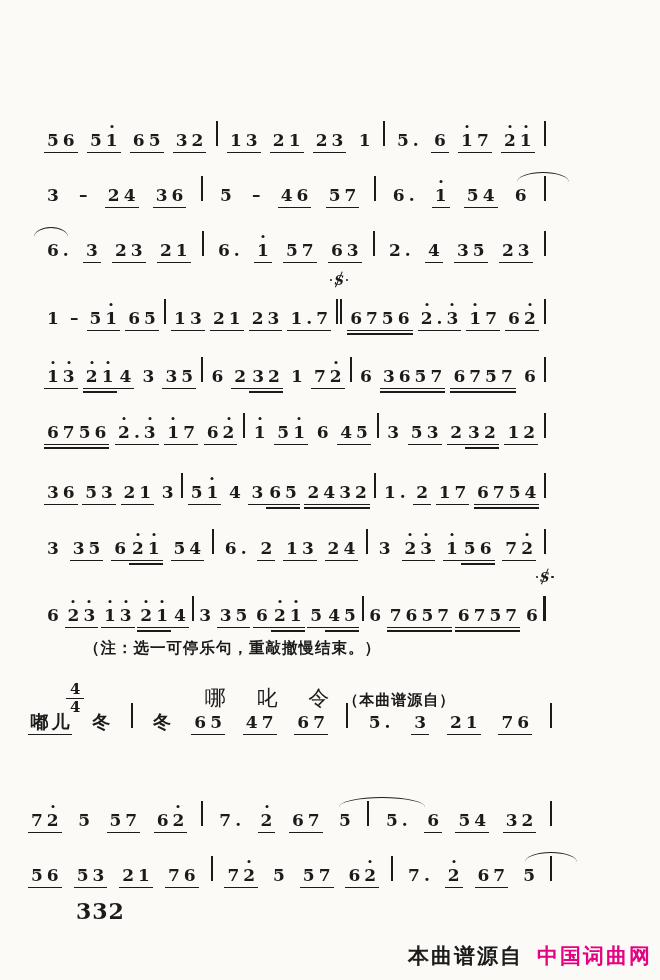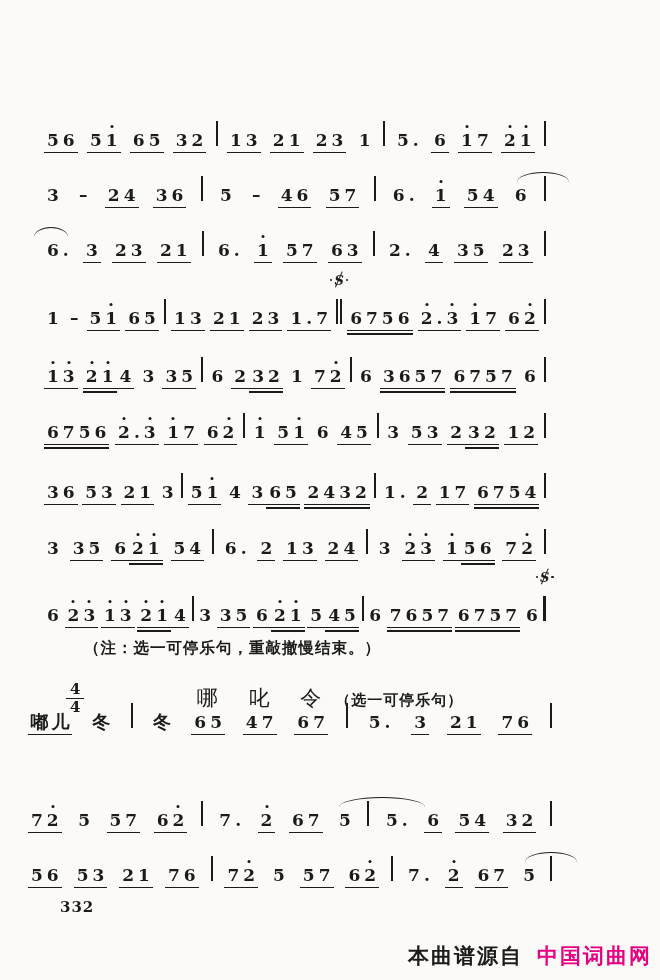--- a/index.html
+++ b/index.html
@@ -43,21 +43,21 @@
   
   .note{position:absolute;left:84px;top:638px;font-size:15.5px;font-weight:600;letter-spacing:1px;
         font-family:Liberation Sans, sans-serif;}
   .ts{position:absolute;left:66px;top:682px;text-align:center;font-weight:700;font-size:15px;line-height:1.05;}
   .ts .den{display:block;border-top:1.7px solid #1b1b1b;padding:1px 4px 0;}
   .ts .num{display:block;padding:0 4px;}
   .title-row{position:absolute;left:0;right:0;top:684px;text-align:center;white-space:nowrap;
              font-family:"DejaVu Sans","Liberation Sans",sans-serif;}
   .title-main{font-size:21px;font-weight:400;letter-spacing:12px;}
   .title-sub{font-size:15px;font-weight:700;letter-spacing:1px;margin-left:2px;}
-  .pageno{position:absolute;left:60px;top:898px;font-size:15px;font-weight:700;letter-spacing:1px;}
+  .pageno{position:absolute;left:76px;top:898px;font-size:22px;font-weight:700;letter-spacing:1px;}
   .footer{position:absolute;right:8px;top:942px;font-family:Liberation Mono, monospace;
           font-size:21px;font-weight:700;letter-spacing:2px;white-space:nowrap;}
   .footer .brand{margin-left:14px;}
 </style>
 </head>
 <body>
 
 <div class="sheet">
 
   <div class="line l0">
@@ -455,21 +455,21 @@
       </span>
     </div>
 
   <div class="note">（注：选一可停乐句，重敲撤慢结束。）</div>
 
   <div class="ts">
     <span class="num">4</span>
     <span class="den">4</span>
   </div>
   <div class="title-row">
-    <span class="title-main">哪 叱 令</span><span class="title-sub">（选一可停乐句）</span>
+    <span class="title-main">哪 叱 令</span><span class="title-sub">（本曲谱源自）</span>
   </div>
 
   <div class="line wide l9">
       <span class="grp cn">
         <span class="seg u1"><b class="tk">嘟</b><b class="tk">儿</b></span>
       </span>
       <span class="grp cn">
         <span class="seg u0"><b class="tk">冬</b></span>
       </span>
       <span class="bl "></span>

